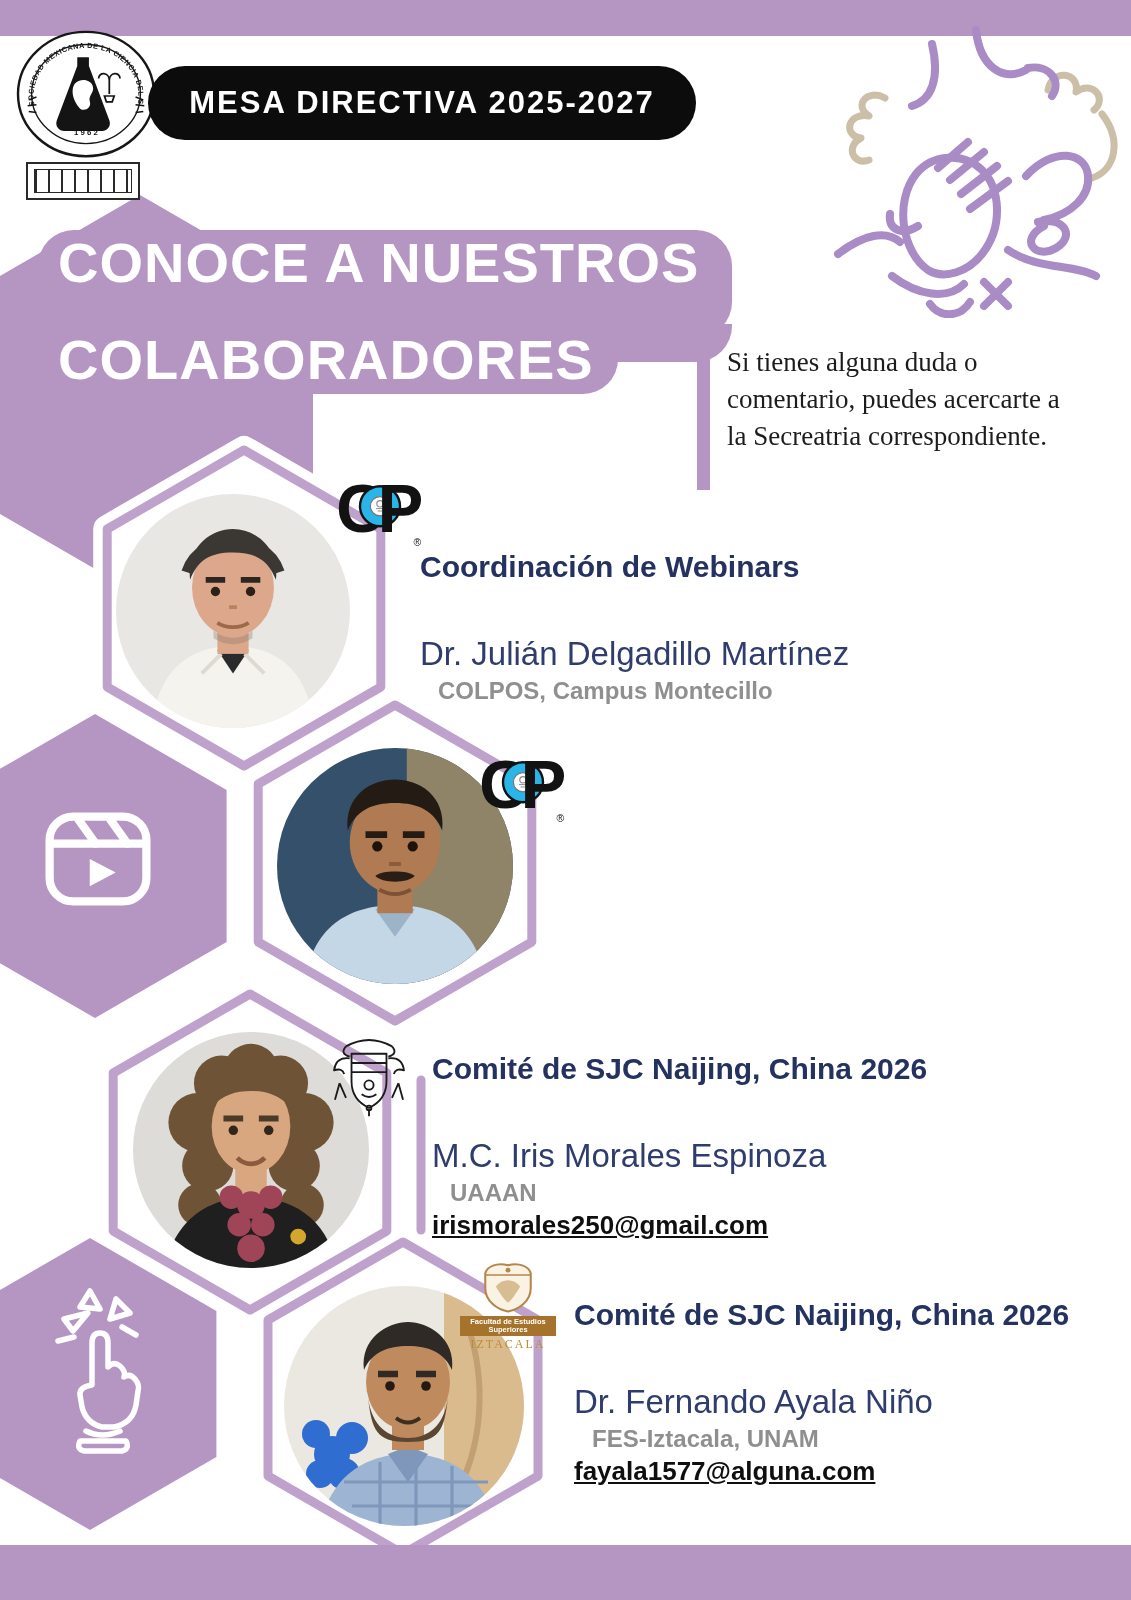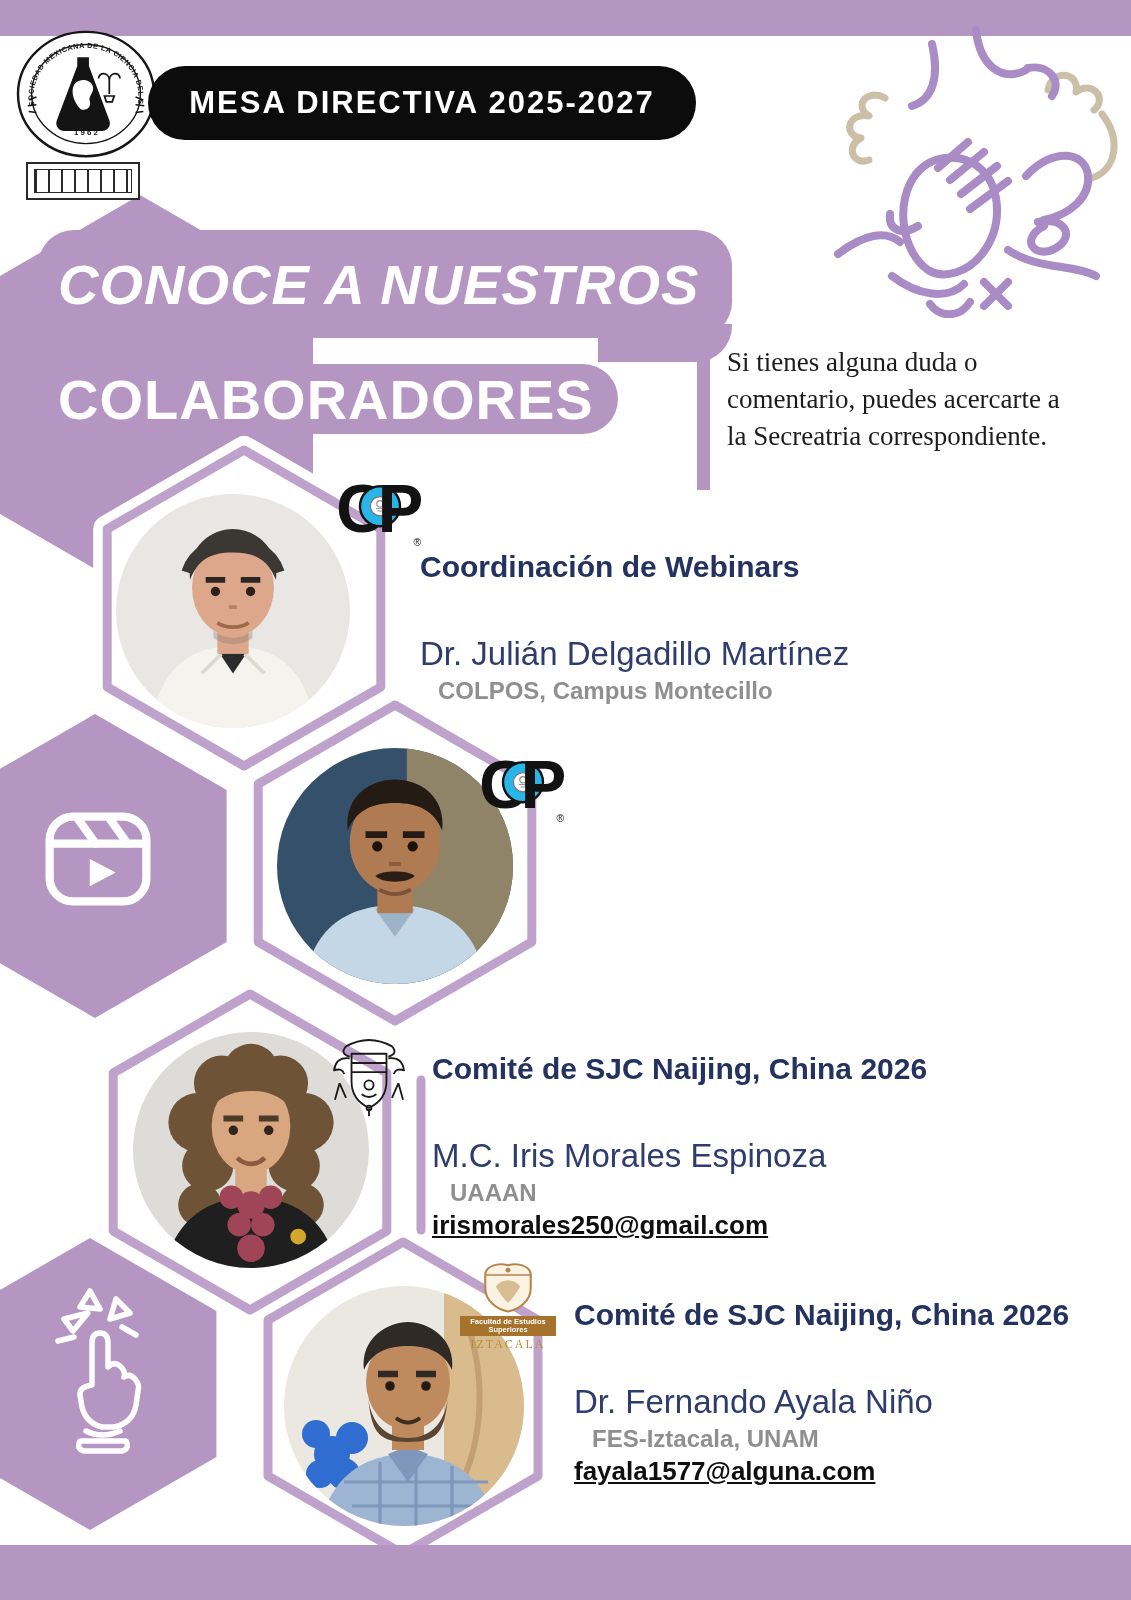--- a/index.html
+++ b/index.html
@@ -24,23 +24,23 @@
   
   .banner{left:148px;top:66px;width:548px;height:74px;background:#0c0c0c;border-radius:40px;
           display:flex;align-items:center;justify-content:center;color:#ffffff;
           font-size:31px;font-weight:bold;letter-spacing:2px;z-index:5;white-space:nowrap;text-align:right;}
 
   
   .hands{left:780px;top:18px;z-index:2;}
 
   
   .ribbon1{left:38px;top:230px;width:694px;height:108px;background:#b596c2;border-radius:36px;
-           display:flex;align-items:center;z-index:3;font-style:italic;}
+           display:flex;z-index:3;}
   .ribbon2{left:38px;top:324px;width:580px;height:70px;background:#b596c2;
-           border-radius:0 36px 36px 36px;display:flex;align-items:center;z-index:3;margin-top:40px;}
+           border-radius:0 36px 36px 36px;display:flex;align-items:center;z-index:3;}
   .ribbon-tail{left:598px;top:324px;width:134px;height:38px;background:#b596c2;
            border-radius:0 0 36px 0;z-index:2;}
   .ribbon1 span,.ribbon2 span{color:#ffffff;font-weight:bold;font-size:56px;letter-spacing:1px;
            padding-left:20px;white-space:nowrap;}
 
   
   .intro-bar{left:697px;top:342px;width:13px;height:148px;background:#b596c2;z-index:3;}
   .intro{left:727px;top:344px;width:348px;font-family:"Liberation Serif",serif;
          font-size:27px;line-height:37px;color:#1c1c1c;z-index:3;}
 

